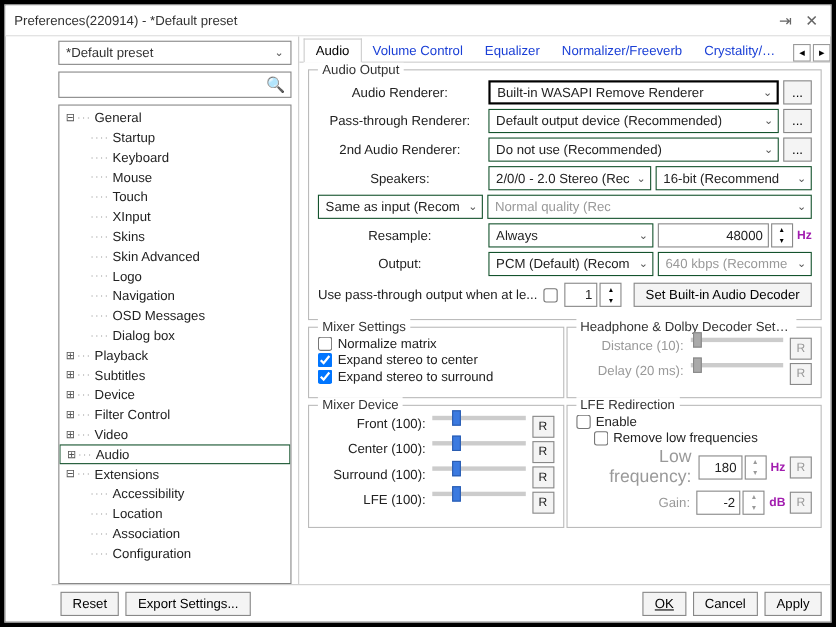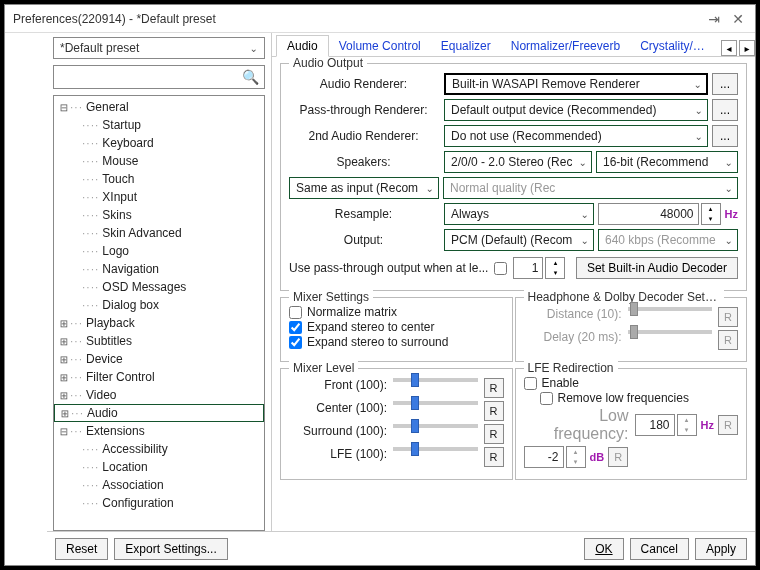--- a/index.html
+++ b/index.html
@@ -322,21 +322,21 @@
                 <div class="track">
                     <div class="thumb gray" style="left:2px"></div>
                   </div>
                 <div class="smbtn">R</div>
               </div>
             </div>
           </div>
 
           <div class="twocol">
             <div class="group">
-              <span class="legend">Mixer Level</span>
+              <span class="legend">Mixer Device</span>
               <div class="sliderrow">
                   <div class="slabel">Front (100):</div>
                   <div class="track">
                     <div class="thumb" style="left:18px"></div>
                   </div>
                   <div class="smbtn">R</div>
                 </div>
               <div class="sliderrow">
                   <div class="slabel">Center (100):</div>
                   <div class="track">
@@ -375,20 +375,21 @@
                     <span>180</span>
                   </div>
                 <div class="spin">
                     <div class="s">▴</div>
                     <div class="s">▾</div>
                   </div>
                 <span class="unit">Hz</span>
                 <div class="smbtn" style="margin-left:4px">R</div>
               </div>
               <div class="frow disabled">
+                <div style="flex:1;font-size:12px;text-align:right;padding-right:6px">Gain:</div>
                 <div class="numbox" style="width:40px">
                     <span>-2</span>
                   </div>
                 <div class="spin">
                     <div class="s">▴</div>
                     <div class="s">▾</div>
                   </div>
                 <span class="unit">dB</span>
                 <div class="smbtn" style="margin-left:4px">R</div>
               </div>

